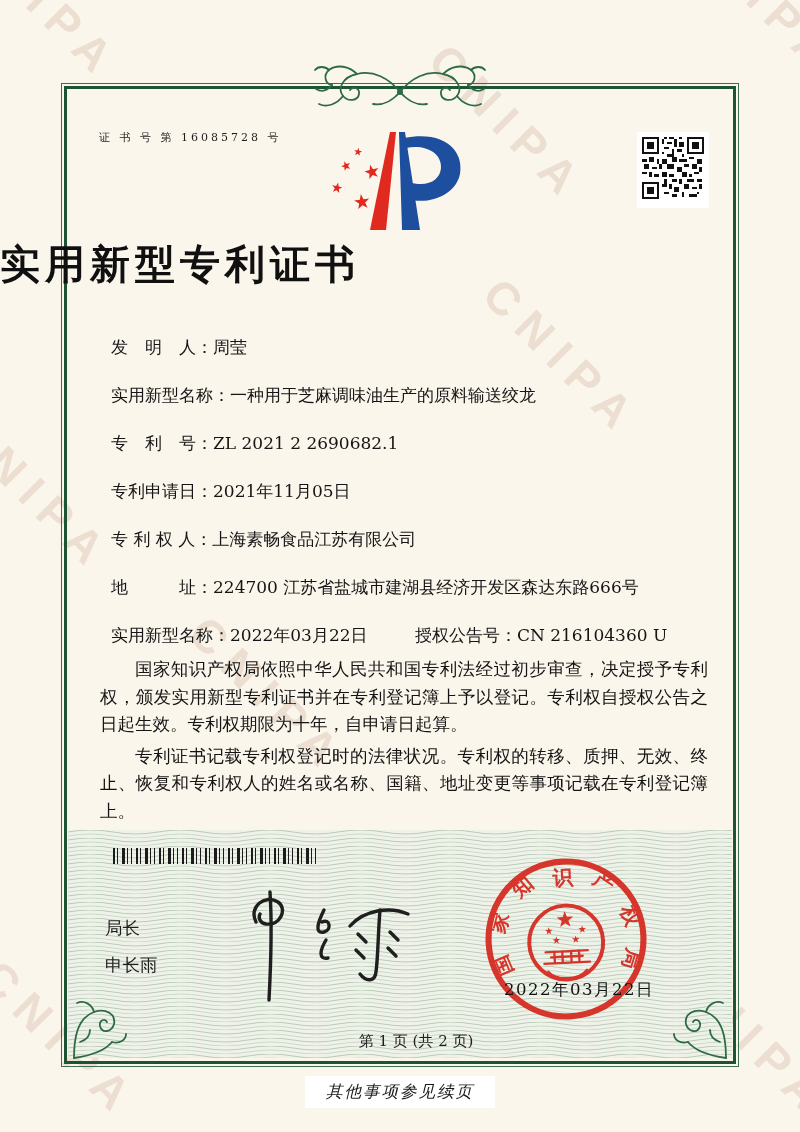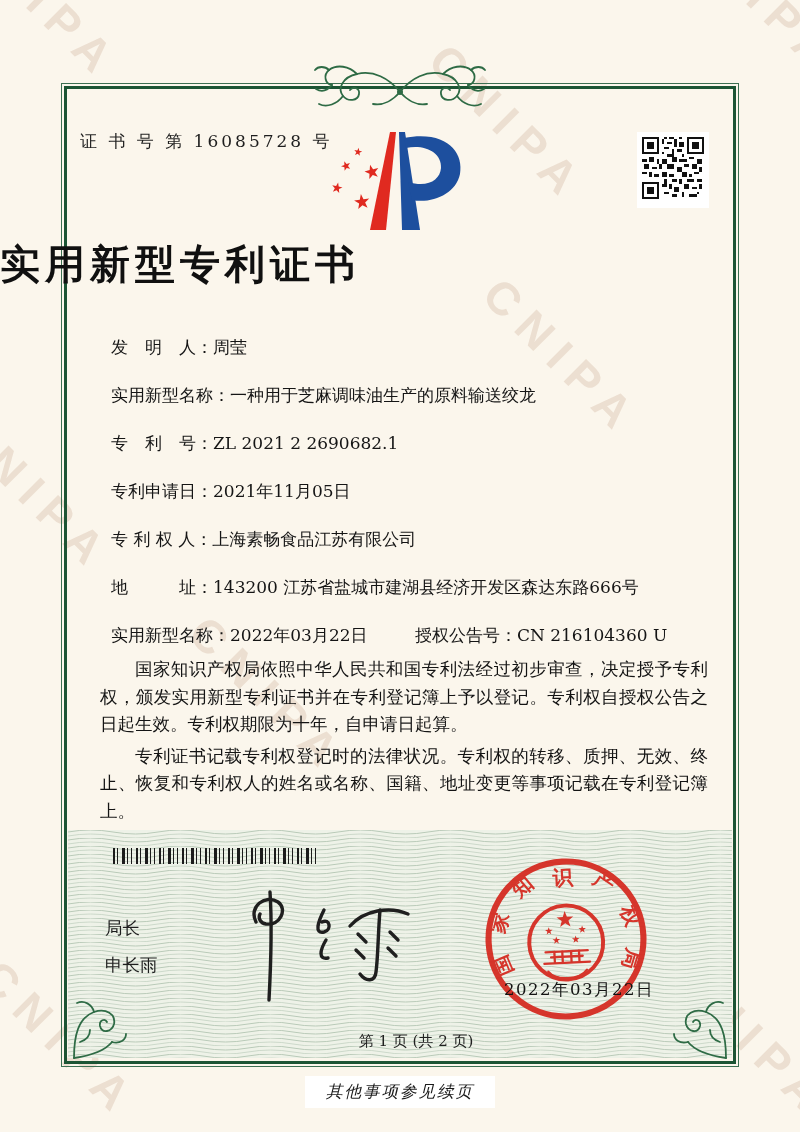--- a/index.html
+++ b/index.html
@@ -22,21 +22,21 @@
     border:3px solid #1c5434; outline:1px solid #3c6f52; outline-offset:2px;
     z-index:2;
   }
   .ornament-top{ position:absolute; left:50%; top:58px; transform:translateX(-50%); z-index:4;}
   .flourish{ position:absolute; z-index:4; }
   .flourish.bl{ left:68px; top:992px; }
   .flourish.br{ right:68px; top:992px; transform:scaleX(-1); }
   
   .guilloche{ position:absolute; left:68px; top:830px; width:664px; height:228px; z-index:3; }
   
-  .cert-no{ position:absolute; left:80px; top:130px; font-size:17px; letter-spacing:3px; z-index:5;}
+  .cert-no{ position:absolute; left:99px; top:130px; font-size:11px; letter-spacing:3px; z-index:5;}
   .logo{ position:absolute; left:328px; top:130px; z-index:5;}
   .qr{ position:absolute; left:637px; top:132px; z-index:5; background:#fff; padding:5px;}
   .doc-title{
     position:absolute; left:0; top:237px; width:100%; 
     font-size:40px; font-weight:bold; letter-spacing:5px; color:#101010; z-index:5;
   }
   .fields{ position:absolute; left:111px; top:336px; width:600px; z-index:5; font-size:17px;}
   .frow{ height:48px; white-space:nowrap;}
   .flabel{ color:#151515;}
   .fvalue{ color:#151515;}
@@ -240,21 +240,21 @@
     <div class="frow">
       <span class="flabel">专　利　号：</span><span class="fvalue">ZL 2021 2 2690682.1</span>
     </div>
     <div class="frow">
       <span class="flabel">专利申请日：</span><span class="fvalue">2021年11月05日</span>
     </div>
     <div class="frow">
       <span class="flabel">专 利 权 人：</span><span class="fvalue">上海素畅食品江苏有限公司</span>
     </div>
     <div class="frow">
-      <span class="flabel">地　　　址：</span><span class="fvalue">143200 江苏省盐城市建湖县经济开发区森达东路666号</span>
+      <span class="flabel">地　　　址：</span><span class="fvalue">224700 江苏省盐城市建湖县经济开发区森达东路666号</span>
     </div>
     <div class="frow">
       <span class="flabel">实用新型名称：</span><span class="fvalue">2022年03月22日</span>
       <span class="fpair2"><span class="flabel">授权公告号：</span><span class="fvalue">CN 216104360 U</span></span>
     </div>
   </div>
 
   <div class="paras">
     <p>国家知识产权局依照中华人民共和国专利法经过初步审查，决定授予专利权，颁发实用新型专利证书并在专利登记簿上予以登记。专利权自授权公告之日起生效。专利权期限为十年，自申请日起算。</p>
     <p>专利证书记载专利权登记时的法律状况。专利权的转移、质押、无效、终止、恢复和专利权人的姓名或名称、国籍、地址变更等事项记载在专利登记簿上。</p>

